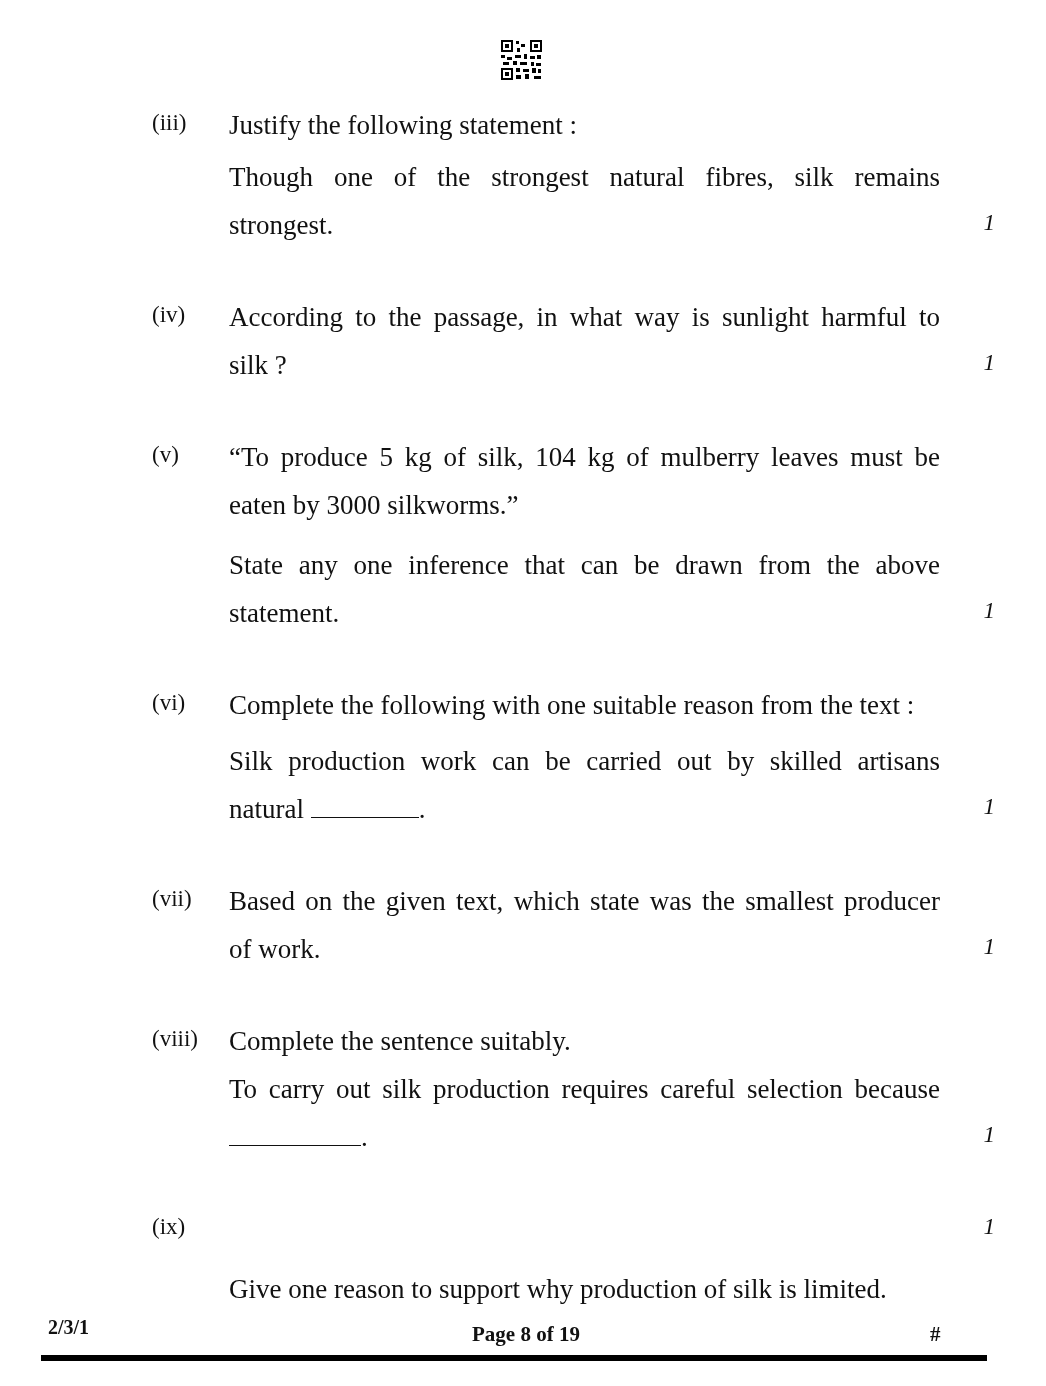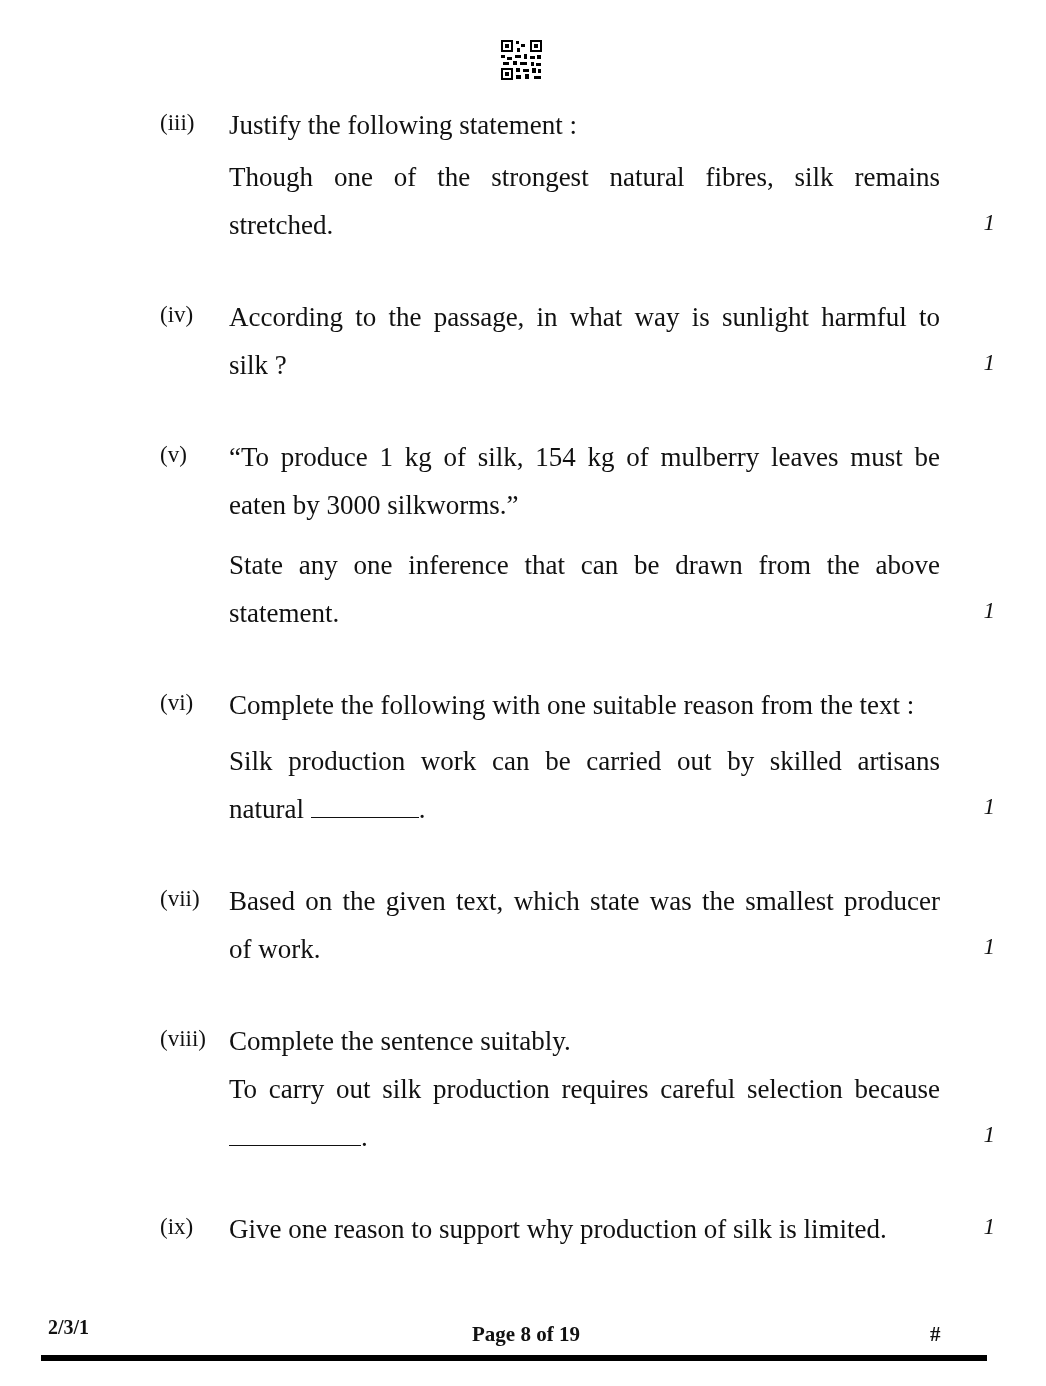--- a/index.html
+++ b/index.html
@@ -1,20 +1,20 @@
 <!DOCTYPE html>
 <html><head>
 <meta charset="utf-8">
 <style>
   html, body { margin:0; padding:0; background:#ffffff; }
   body { width:1046px; height:1386px; position:relative; overflow:hidden;
          font-family:"Liberation Serif","DejaVu Serif",serif; color:#111; }
   .qr { position:absolute; left:501px; top:40px; width:41px; height:40px; }
   .q { position:absolute; left:0; width:1046px; }
-  .num { position:absolute; left:160px; font-size:23px; }
+  .num { position:absolute; left:152px; font-size:23px; }
   .line { position:absolute; left:229px; width:711px; font-size:27px; white-space:nowrap; }
   .just { text-align:justify; text-align-last:justify; }
   .mark { position:absolute; left:975px; width:20px; text-align:right; font-style:italic; font-size:23px; }
   .blank { display:inline-block; border-bottom:1.5px solid #111; height:18px; vertical-align:baseline; }
   .footer-code { position:absolute; left:48px; top:1316px; font-size:20px; font-weight:bold; }
   .footer-page { position:absolute; left:0; width:1052px; text-align:center; top:1322px; font-size:21px; font-weight:bold; }
   .footer-hash { position:absolute; left:930px; top:1322px; font-size:21px; font-weight:bold; }
   .footer-rule { position:absolute; left:41px; top:1355px; width:946px; height:6px; background:#000; }
 </style>
 </head>
@@ -52,34 +52,34 @@
       <rect x="24" y="34" width="4" height="5" fill="#000"></rect>
       <rect x="33" y="36" width="7" height="3" fill="#000"></rect>
       <rect x="37" y="29" width="3" height="4" fill="#000"></rect>
   </svg>
 </div>
 
 <div class="q">
   <span class="num" style="top:110px">(iii)</span>
   <span class="line" style="top:110px">Justify the following statement :</span>
   <span class="line just" style="top:162px">Though one of the strongest natural fibres, silk remains</span>
-  <span class="line" style="top:210px">stretched.</span>
+  <span class="line" style="top:210px">strongest.</span>
   <span class="mark" style="top:210px">1</span>
 </div>
 
 <div class="q">
   <span class="num" style="top:302px">(iv)</span>
   <span class="line just" style="top:302px">According to the passage, in what way is sunlight harmful to</span>
   <span class="line" style="top:350px">silk ?</span>
   <span class="mark" style="top:350px">1</span>
 </div>
 
 <div class="q">
   <span class="num" style="top:442px">(v)</span>
-  <span class="line just" style="top:442px">“To produce 1 kg of silk, 154 kg of mulberry leaves must be</span>
+  <span class="line just" style="top:442px">“To produce 5 kg of silk, 104 kg of mulberry leaves must be</span>
   <span class="line" style="top:490px">eaten by 3000 silkworms.”</span>
   <span class="line just" style="top:550px">State any one inference that can be drawn from the above</span>
   <span class="line" style="top:598px">statement.</span>
   <span class="mark" style="top:598px">1</span>
 </div>
 
 <div class="q">
   <span class="num" style="top:690px">(vi)</span>
   <span class="line" style="top:690px">Complete the following with one suitable reason from the text :</span>
   <span class="line just" style="top:746px">Silk production work can be carried out by skilled artisans</span>
@@ -102,20 +102,20 @@
   <span class="line" style="top:1026px">Complete the sentence suitably.</span>
   <span class="line just" style="top:1074px">To carry out silk production requires careful selection because</span>
   <span class="line" style="top:1122px">
     <span class="blank" style="width:132px"></span><span>.</span>
   </span>
   <span class="mark" style="top:1122px">1</span>
 </div>
 
 <div class="q">
   <span class="num" style="top:1214px">(ix)</span>
-  <span class="line" style="top:1214px">Give one reason to support why production of silk is limited.</span>
+  <span class="line" style="top:1274px">Give one reason to support why production of silk is limited.</span>
   <span class="mark" style="top:1214px">1</span>
 </div>
 
 <div class="footer-code">2/3/1</div>
 <div class="footer-page">Page 8 of 19</div>
 <div class="footer-hash">#</div>
 <div class="footer-rule"></div>
 
 </body></html>

